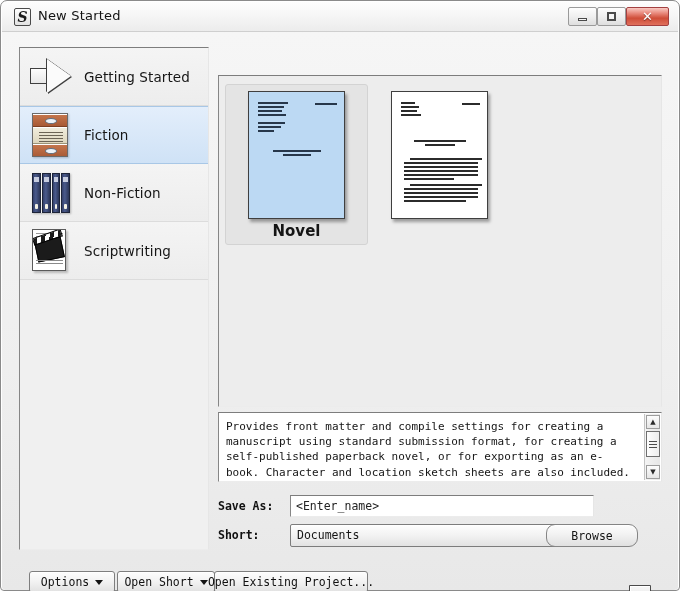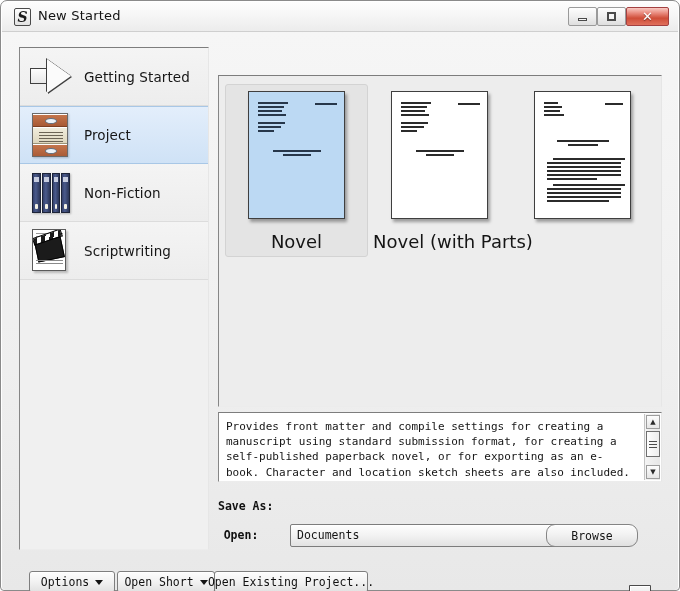--- a/index.html
+++ b/index.html
@@ -271,24 +271,25 @@
     border: 1px solid #3f3f3f;
     box-shadow: 2px 3px 3px rgba(0,0,0,.35);
     position: relative;
     overflow: hidden;
   }
   .tpl-thumb.sel-blue { background: #bcd9f3; }
   .tpl-thumb.sel-blue .ln { background: #27374a !important; }
   .thumb-block { position: absolute; }
   .thumb-block .ln { display: block; background: #2b2b2b; margin-bottom: 2px; }
   .tpl-label {
-    margin-top: 12px;
-    font-size: 18px;
+    margin-top: 3px;
+    font-size: 15px;
     color: #151515;
     white-space: nowrap;
+    font-weight: bold;
   }
 
   
   #desc-box {
     position: absolute;
     left: 216px; top: 380px;
     width: 444px; height: 70px;
     background: #ffffff;
     overflow: hidden;
   }
@@ -331,21 +332,21 @@
   
   .form-row {
     position: absolute;
     height: 22px;
     display: flex; align-items: center;
   }
   #row-saveas { left: 216px; top: 463px; width: 444px; }
   #row-where  { left: 216px; top: 492px; width: 444px; }
   .form-label {
     width: 72px;
-    text-align: center;
+    text-align: left;
     padding-right: 26px;
     font-family: "DejaVu Sans Mono", monospace;
     font-size: 11.5px;
     font-weight: bold;
     color: #111111;
     white-space: nowrap;
   }
   #saveas-input {
     width: 304px; height: 22px;
     background: #ffffff;
@@ -476,21 +477,21 @@
             <div class="lines">
                 <i></i>
                 <i></i>
                 <i></i>
                 <i></i>
               </div>
             <div class="bk b3"></div>
               <div class="oval ov3"></div>
           </div>
         </div>
-        <div class="side-label">Project</div>
+        <div class="side-label">Fiction</div>
       </div>
 
       <div class="side-item">
         <div class="side-ico">
           <div class="ico-nonfic">
               <span></span>
               <span></span>
               <span></span>
               <span></span>
             </div>
@@ -540,43 +541,20 @@
               <span class="ln" style="width:22px;height:2px;"></span>
             </div>
             <div class="thumb-block" style="left:24px;top:58px;text-align:center;">
               <span class="ln" style="width:48px;height:2px;"></span>
               <span class="ln" style="width:28px;height:2px;margin-left:10px;"></span>
             </div>
           </div>
           <div class="tpl-label">Novel</div>
         </div>
 
-        <div class="tpl-cell">
-          <div class="tpl-thumb">
-            <div class="thumb-block" style="left:9px;top:10px;">
-              <span class="ln" style="width:30px;height:2px;"></span>
-              <span class="ln" style="width:26px;height:2px;"></span>
-              <span class="ln" style="width:24px;height:2px;"></span>
-              <span class="ln" style="width:28px;height:2px;"></span>
-            </div>
-            <div class="thumb-block" style="left:9px;top:30px;">
-              <span class="ln" style="width:27px;height:2px;"></span>
-              <span class="ln" style="width:23px;height:2px;"></span>
-              <span class="ln" style="width:16px;height:2px;"></span>
-            </div>
-            <div class="thumb-block" style="left:66px;top:11px;">
-              <span class="ln" style="width:22px;height:2px;"></span>
-            </div>
-            <div class="thumb-block" style="left:24px;top:58px;text-align:center;">
-              <span class="ln" style="width:48px;height:2px;"></span>
-              <span class="ln" style="width:28px;height:2px;margin-left:10px;"></span>
-            </div>
-          </div>
-          <div class="tpl-label">Novel (with Parts)</div>
-        </div>
 
         <div class="tpl-cell">
           <div class="tpl-thumb">
             <div class="thumb-block" style="left:9px;top:10px;">
               <span class="ln" style="width:14px;height:2px;"></span>
               <span class="ln" style="width:18px;height:2px;"></span>
               <span class="ln" style="width:16px;height:2px;"></span>
               <span class="ln" style="width:20px;height:2px;"></span>
             </div>
             <div class="thumb-block" style="left:70px;top:11px;">
@@ -615,24 +593,25 @@
             <i></i>
             <i></i>
             <i></i>
           </div>
         <div class="sb-arrow sb-down">▼</div>
       </div>
     </div>
 
     <div class="form-row" id="row-saveas">
       <div class="form-label">Save As:</div>
+      <div id="saveas-input" class="sunken">&lt;Enter_name&gt;</div>
     </div>
 
     <div class="form-row" id="row-where">
-      <div class="form-label">Open:</div>
+      <div class="form-label">Short:</div>
       <div id="where-select">
         <span>Documents</span>
         <span class="caret"></span>
       </div>
     </div>
 
     <div id="browse-btn">Browse</div>
 
     <div class="btm-btn" id="btn-options">
       <span>Options</span>

